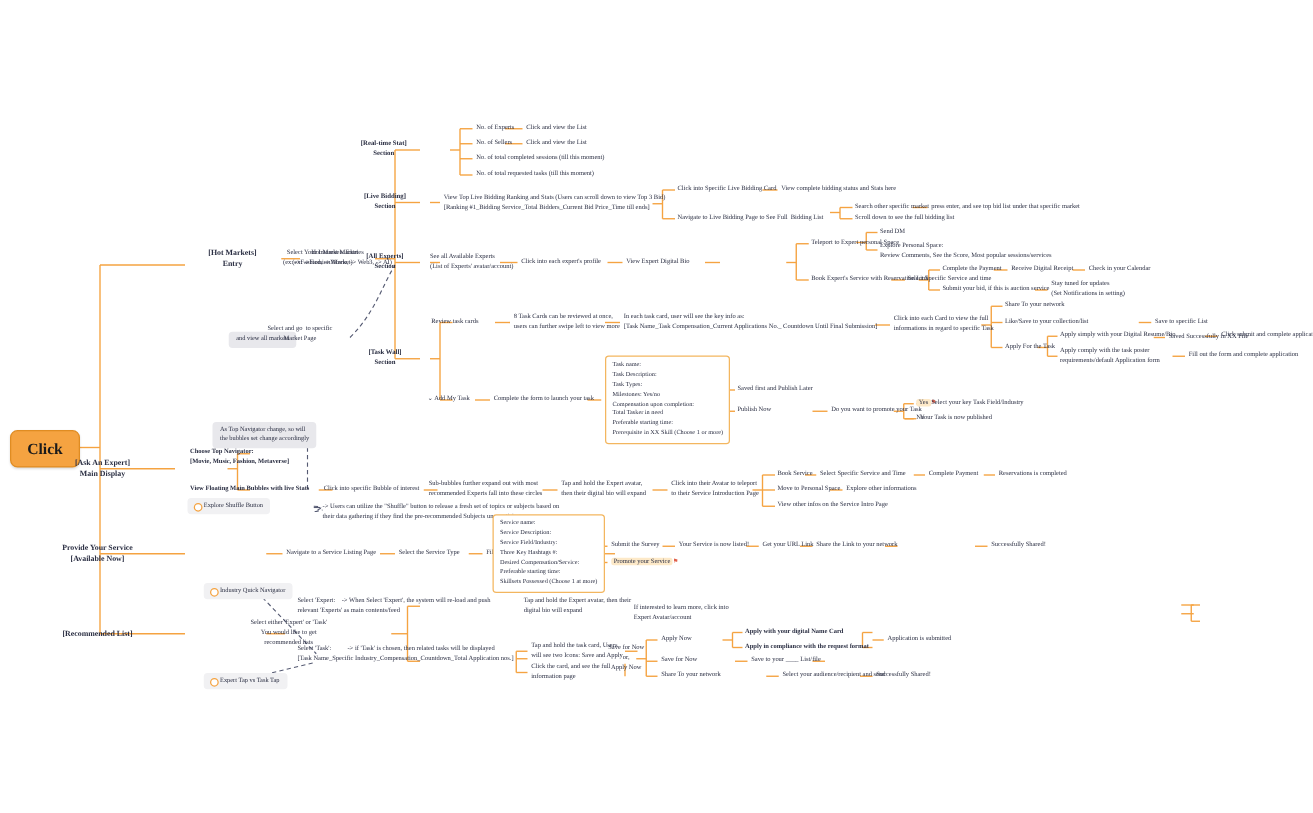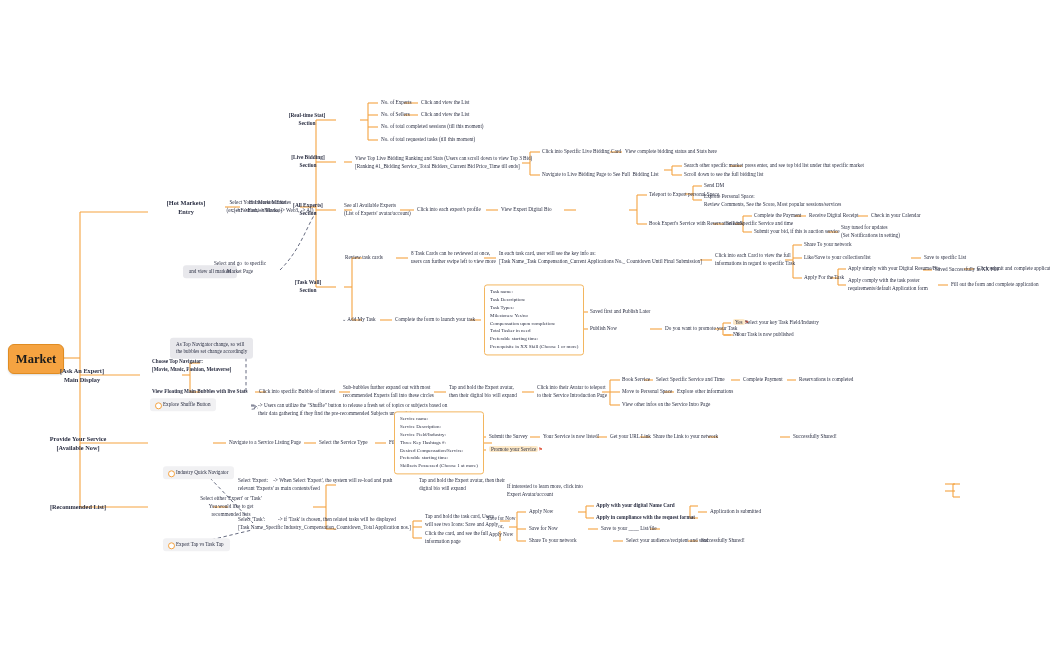--- a/index.html
+++ b/index.html
@@ -215,21 +215,21 @@
       <path d="M246 352 V 392"></path>
       <path d="M251 405 C 268 405, 240 412, 258 408"></path>
       <path d="M210 478 L 253 523"></path>
       <path d="M206 541 L 252 530"></path>
     </g>
     <g fill="none" stroke="#555a72" stroke-width="0.9">
       <path d="M251 406 H256"></path>
     </g>
   </svg>
 
-  <div class="root" style="left:8px;top:344px;width:54px;height:28px;">Market</div>
+  <div class="root" style="left:8px;top:344px;width:54px;height:28px;">Click</div>
 
   <div class="node l1 center" style="left:186px;top:207px;width:80px;">[Hot Markets]
 Entry</div>
   <div class="node center" style="left:270px;top:207px;width:130px;">Hot Markets Entries
 (ex: -&gt;Fashion, -&gt;Movie, -&gt; Web3, -&gt; AI)</div>
   <div class="node center" style="left:273px;top:207px;width:110px;margin-left:-15px;left:undefined;"></div>
   <div class="node center" style="left:271px;top:207px;width:110px;left:271px;"></div>
   <div class="node center" style="left:213px;top:207px;width:180px;left:218px;"></div>
   <div class="node center" style="left:258px;top:207px;width:90px;">Select Your Interest Market
 (ex: -&gt;Fashion Market)</div>

